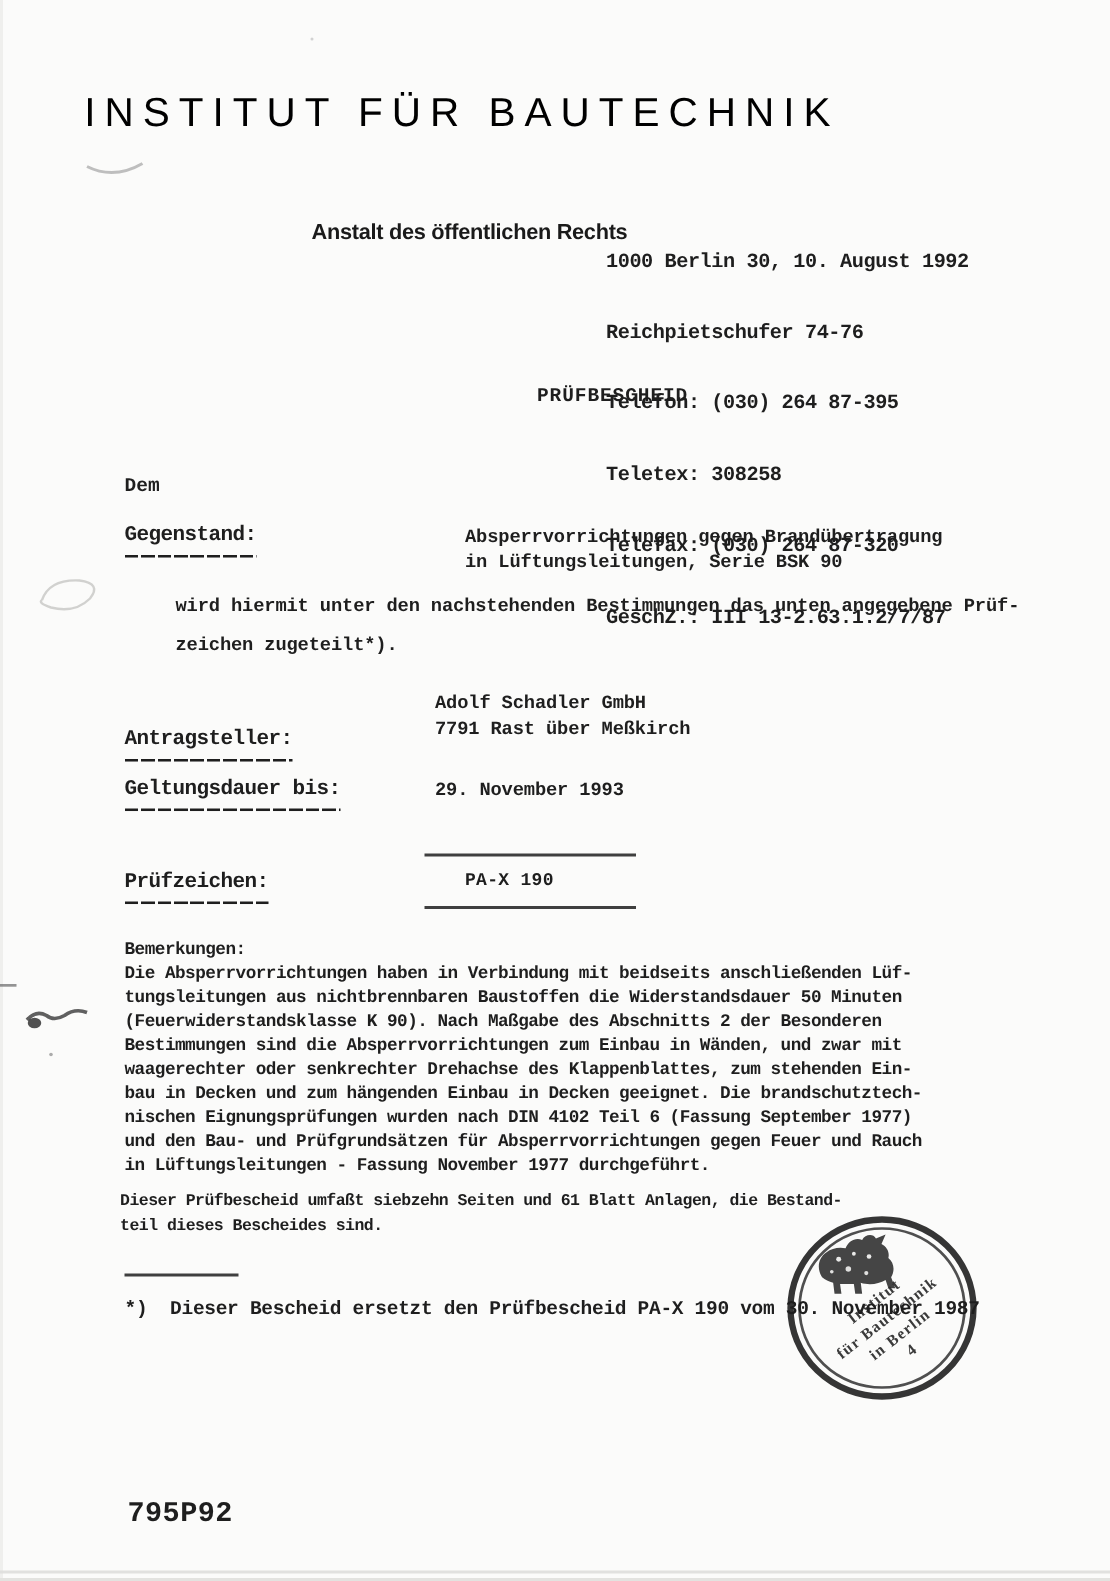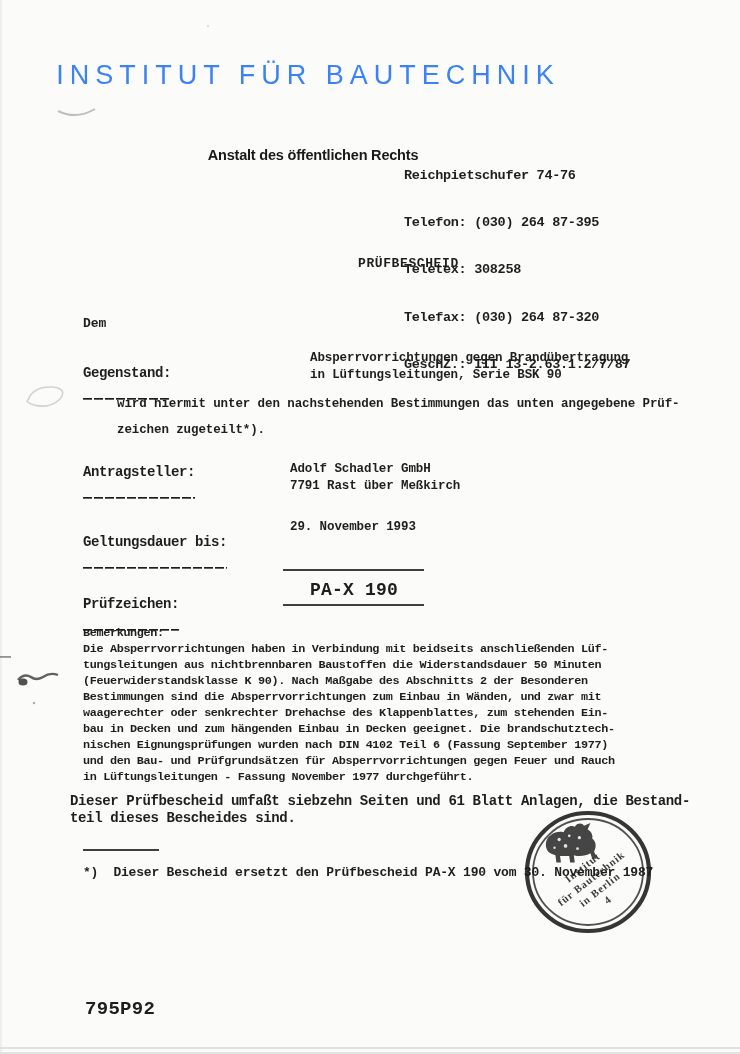--- a/index.html
+++ b/index.html
@@ -15,77 +15,78 @@
     overflow:hidden;
     font-family:"Liberation Mono","DejaVu Sans Mono",monospace;
     color:var(--ink);
     box-shadow:inset 0 -2px 0 #e3e3e0, inset 2px 0 0 #efefed;
   }
   .t{position:absolute;white-space:pre;font-weight:700;color:var(--ink);line-height:1;}
   
   .inst-title{
     left:0;top:62px;width:616px;text-align:center;
     font-family:"Liberation Sans","DejaVu Sans",sans-serif;font-weight:400;
-    font-size:27px;letter-spacing:6px;color:#3b82f6;white-space:nowrap;
+    font-size:27px;letter-spacing:6px;color:#000000;white-space:nowrap;
   }
   .inst-sub{
     left:103px;top:104px;width:420px;text-align:center;
     font-family:"Liberation Sans","DejaVu Sans",sans-serif;font-weight:700;
     font-size:14.5px;letter-spacing:-0.2px;color:#1a1a1a;white-space:nowrap;margin-top:44px;
   }
   
   .letterhead{left:404px;top:136px;font-size:13.5px;line-height:15.8px;letter-spacing:-0.3px;}
   .letterhead div{white-space:pre;}
   .doc-title{left:358px;top:257px;font-size:13px;letter-spacing:0.6px;}
   .salutation{left:83px;top:317px;font-size:13px;text-align:center;}
   
   .lbl{
-    font-size:14px;letter-spacing:-0.4px;padding-bottom:20px;
+    font-size:14px;letter-spacing:-0.4px;padding-bottom:8px;
     background-image:repeating-linear-gradient(90deg,var(--ink) 0 9px,rgba(0,0,0,0) 9px 11px);
-    background-size:100% 1.7px;background-position:0 100%;background-repeat:no-repeat;margin-top:16px;
+    background-size:100% 1.7px;background-position:0 100%;background-repeat:no-repeat;
   }
   .val{font-size:12.5px;line-height:17px;letter-spacing:-0.1px;}
   .intro{left:83px;top:391px;font-size:12.5px;line-height:26.2px;letter-spacing:-0.1px;margin-left:34px;}
   .rule{position:absolute;height:1.8px;background:#242424;opacity:0.88;}
   .para{left:83px;top:625px;font-size:11.8px;line-height:16px;letter-spacing:-0.35px;}
-  .closing{left:70px;top:793px;font-size:14px;line-height:16.5px;letter-spacing:-0.35px;}
+  .closing{left:80px;top:793px;font-size:11px;line-height:16.5px;letter-spacing:-0.35px;}
   .footnote{left:83px;top:866px;font-size:13px;letter-spacing:-0.2px;}
   .footer-code{left:85px;top:1000px;font-size:19px;letter-spacing:0.3px;}
-  .paxval{font-size:18px;letter-spacing:0.2px;}
+  .paxval{font-size:12px;letter-spacing:0.2px;}
   .stamp{position:absolute;left:524px;top:810px;width:130px;height:126px;}
   .artifacts{position:absolute;left:0;top:0;width:740px;height:1054px;pointer-events:none;}
 </style>
 </head>
 <body>
 
 <div class="page">
 
   <div class="t inst-title">INSTITUT FÜR BAUTECHNIK</div>
   <div class="t inst-sub">Anstalt des öffentlichen Rechts</div>
 
   <div class="t letterhead">
+    <div>1000 Berlin 30, 10. August 1992</div>
     <div>Reichpietschufer 74-76</div>
     <div>Telefon: (030) 264 87-395</div>
     <div>Teletex: 308258</div>
     <div>Telefax: (030) 264 87-320</div>
     <div>GeschZ.: III 13-2.63.1.2/7/87</div>
   </div>
 
   <div class="t doc-title">PRÜFBESCHEID</div>
 
   <div class="t salutation">Dem</div>
 
   <div class="t lbl" style="left:83px;top:350px;">Gegenstand:</div>
   <div class="t val" style="left:290px;top:350px;margin-left:20px;"><span>Absperrvorrichtungen gegen Brandübertragung</span>
 <span>in Lüftungsleitungen, Serie BSK 90</span></div>
 
   <div class="t intro"><span>wird hiermit unter den nachstehenden Bestimmungen das unten angegebene Prüf-</span>
 <span>zeichen zugeteilt*).</span></div>
 
-  <div class="t lbl" style="left:83px;top:449px;">Antragsteller:</div>
+  <div class="t lbl" style="left:83px;top:486px;">Antragsteller:</div>
   <div class="t val" style="left:290px;top:461px;"><span>Adolf Schadler GmbH</span>
 <span>7791 Rast über Meßkirch</span></div>
 
   <div class="t lbl" style="left:83px;top:519px;">Geltungsdauer bis:</div>
   <div class="t val" style="left:290px;top:519px;">29. November 1993</div>
 
   <div class="rule" style="left:283px;top:569px;width:141px;"></div>
   <div class="t lbl" style="left:83px;top:581px;">Prüfzeichen:</div>
   <div class="t paxval" style="left:310px;top:581px;">PA-X 190</div>
   <div class="rule" style="left:283px;top:604px;width:141px;"></div>

